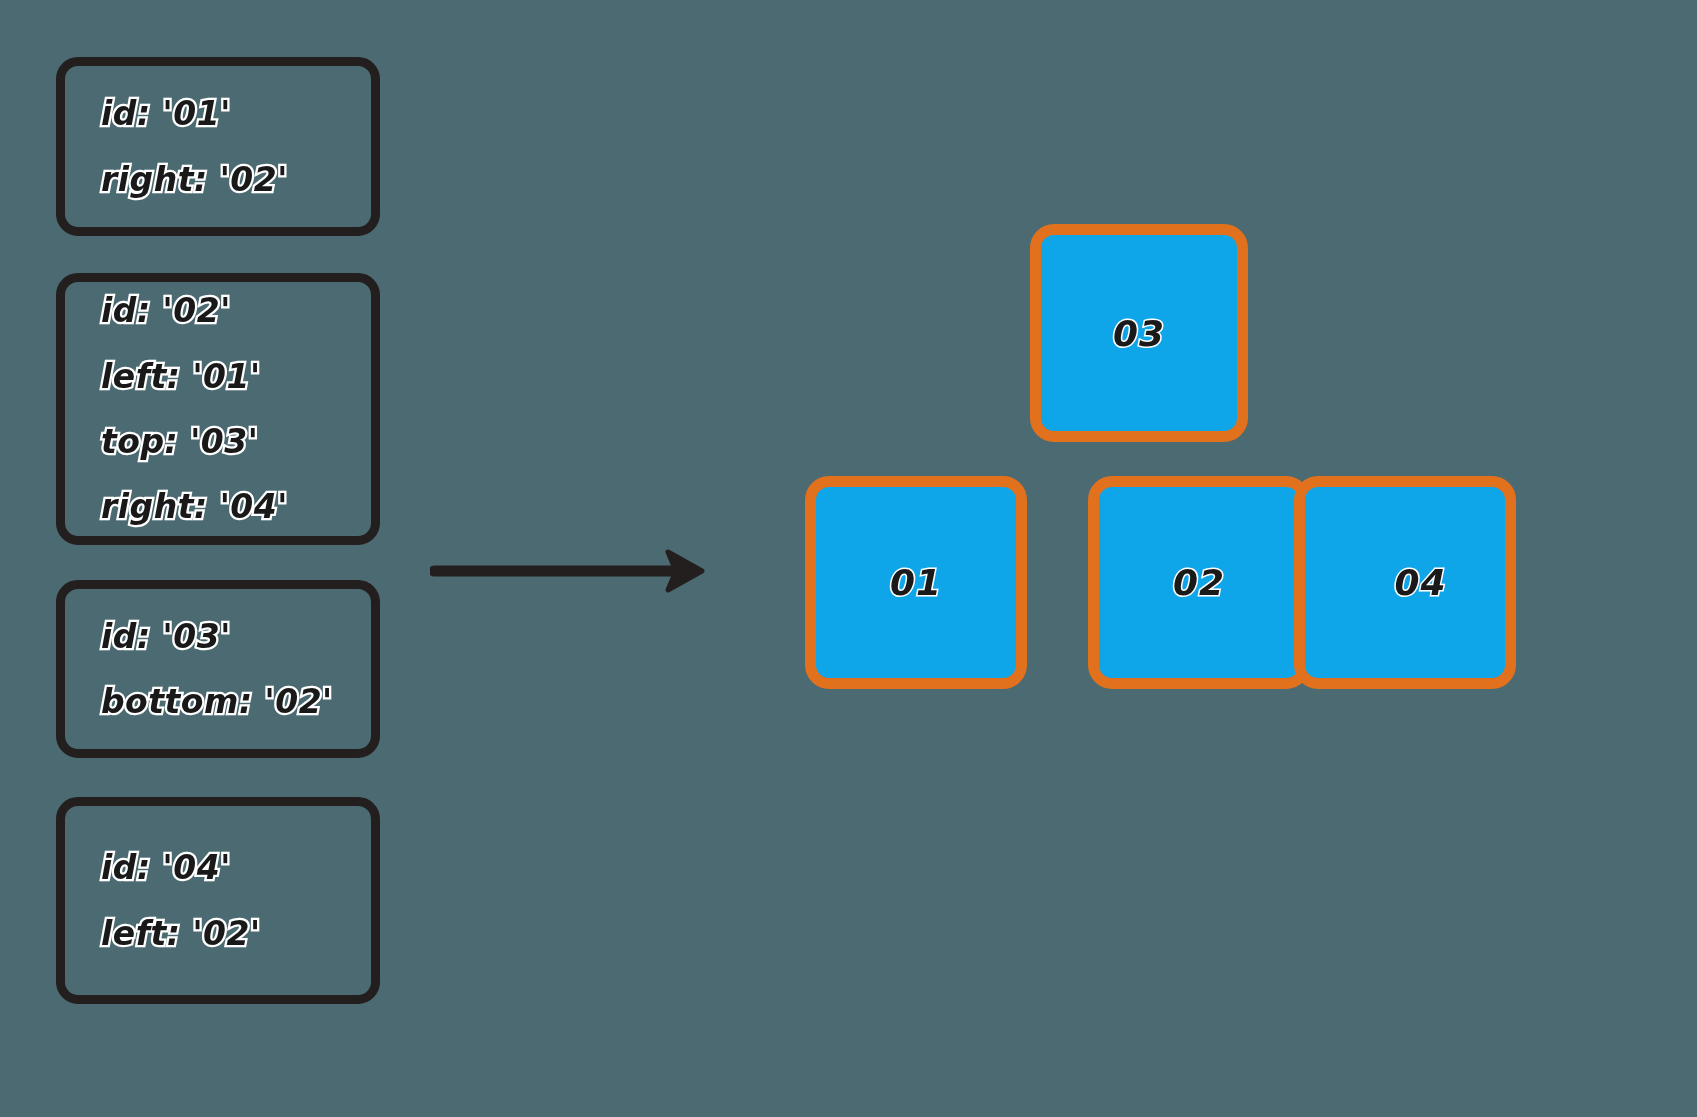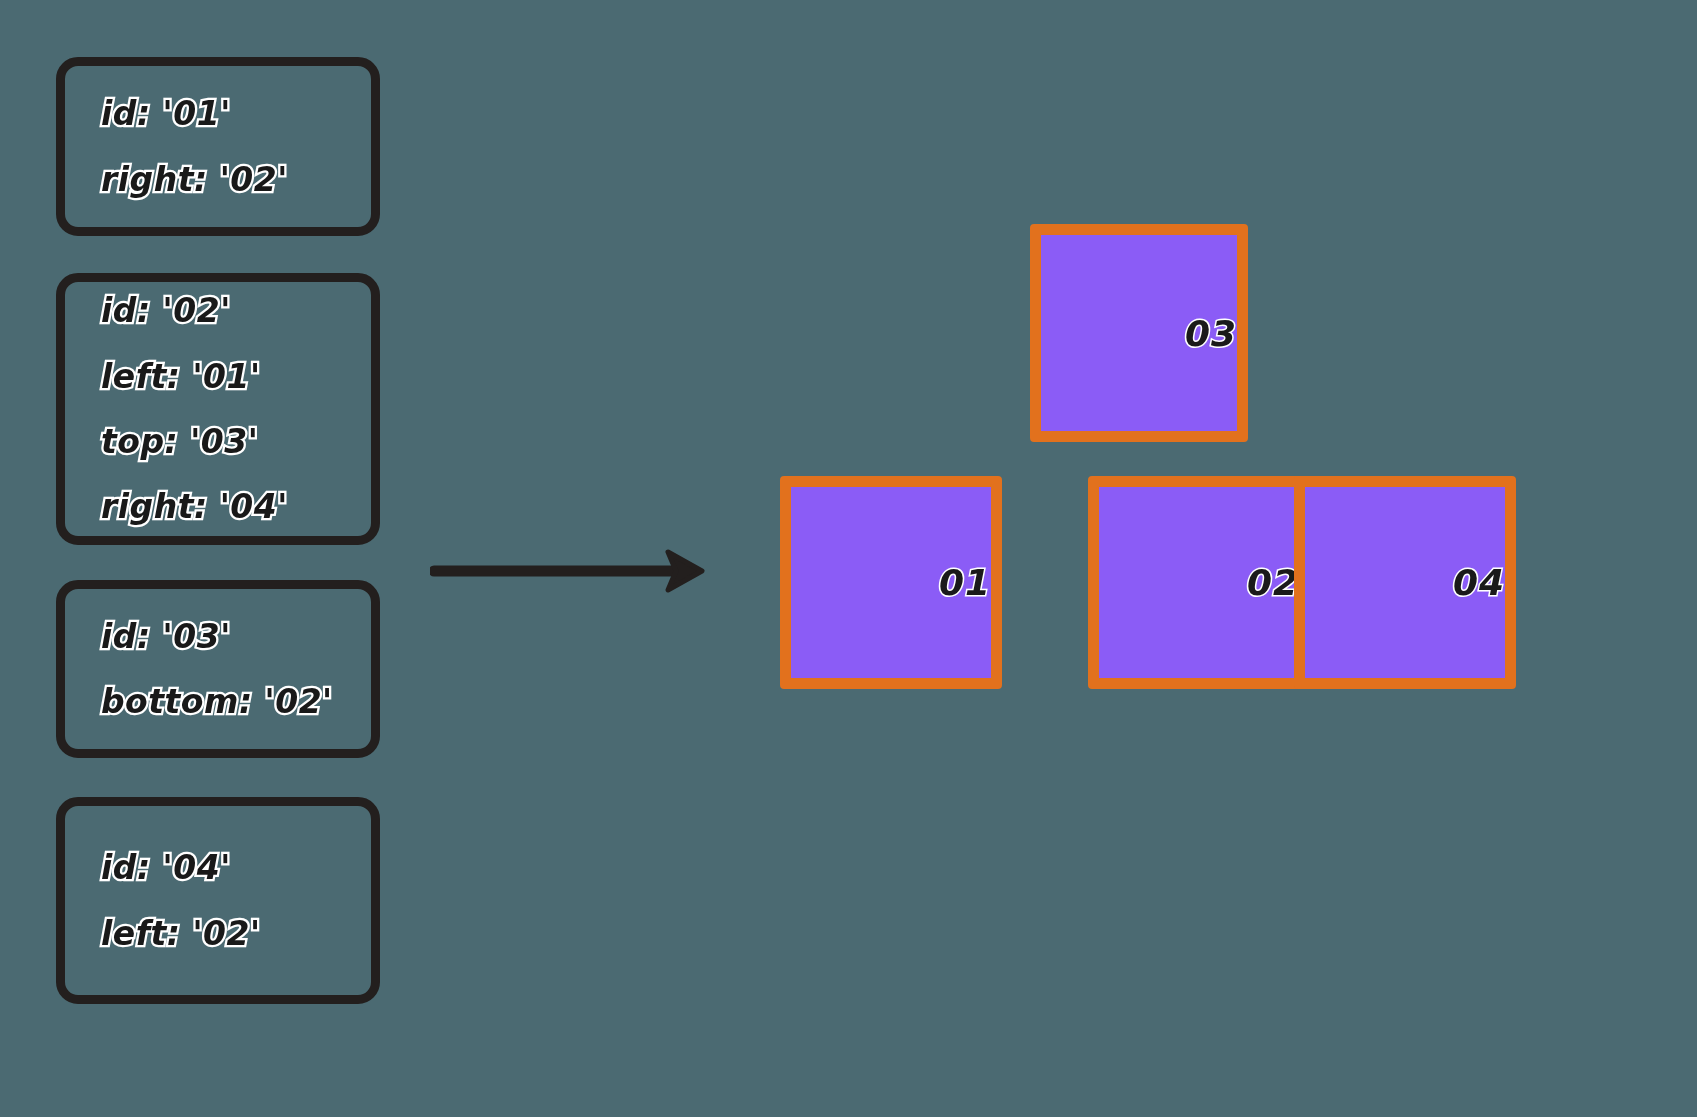--- a/index.html
+++ b/index.html
@@ -59,40 +59,40 @@
     left: 430px;
     top: 540px;
     width: 280px;
     height: 62px;
   }
 
   
   .tile {
     position: absolute;
     box-sizing: border-box;
-    background: #8b5cf6;
+    background: #0ea5e9;
     border: 11px solid #e2711d;
-    border-radius: 4px;
+    border-radius: 24px;
     display: flex;
     align-items: center;
-    justify-content: flex-end;
+    justify-content: center;
   }
   .tile-label {
     font-family: "DejaVu Sans", sans-serif;
     font-weight: 700;
     font-style: italic;
     font-size: 36px;
     letter-spacing: 1px;
     color: #1a1a1a;
     -webkit-text-stroke: 3px #ffffff;
     paint-order: stroke fill;
   }
 
   #tile-03 { left: 1030px; top: 224px; width: 218px; height: 218px; }
-  #tile-01 { left: 780px;  top: 476px; width: 222px; height: 213px; }
+  #tile-01 { left: 805px;  top: 476px; width: 222px; height: 213px; }
   #tile-02 { left: 1088px; top: 476px; width: 222px; height: 213px; }
   #tile-04 { left: 1294px; top: 476px; width: 222px; height: 213px; padding-left: 31px; }
 </style>
 </head>
 <body style="background: rgb(75, 106, 114);">
 
 <div id="canvas">
 
   <div class="spec-card" id="card-01">
     <div class="spec-line">id: '01'</div>

